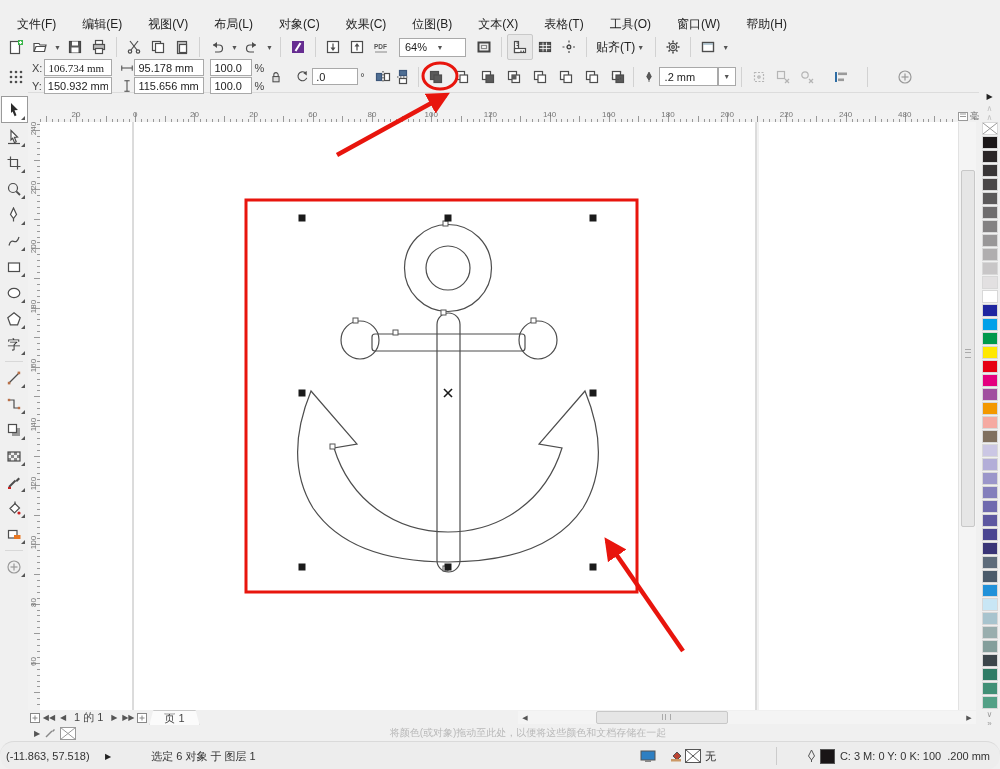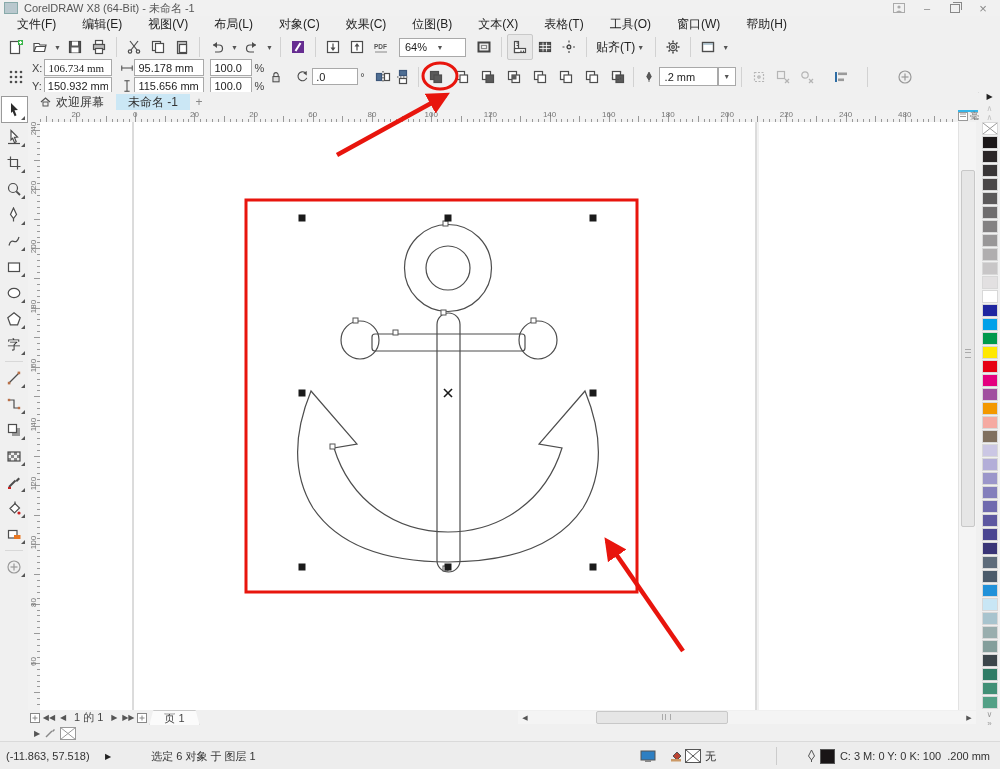--- a/index.html
+++ b/index.html
@@ -68,48 +68,30 @@
   
   .pagebar{left:28px;top:710px;width:950px;height:15px;background:#f0f0f0;display:flex;align-items:center;font-size:11px;color:#444;}
   .pb-ic{width:14px;height:13px;display:flex;align-items:center;justify-content:center;font-size:8px;color:#555;}
   .ptab{height:14px;background:#fbfbfb;border:1px solid #c9c9c9;border-bottom:none;padding:0 14px;display:flex;align-items:center;clip-path:polygon(8% 0,92% 0,100% 100%,0 100%);font-size:11px;}
   .hscroll{position:absolute;left:490px;top:1px;width:458px;height:13px;background:#f4f4f4;display:flex;align-items:center;}
   .hthumb{position:absolute;left:78px;width:130px;height:11px;background:#e6e6e6;border:1px solid #c8c8c8;border-radius:2px;}
   .hgrip{position:absolute;left:50%;top:2px;width:7px;height:6px;border-left:1px solid #aaa;border-right:1px solid #aaa;}
   .hgrip:before{content:'';position:absolute;left:2px;top:0;width:1px;height:6px;background:#aaa;}
   .tray{left:28px;top:725px;width:950px;height:16px;background:#f0f0f0;display:flex;align-items:center;gap:4px;padding-left:6px;}
   .hint{position:absolute;left:300px;width:400px;text-align:center;font-size:10px;color:#b8b8b8;}
-  .statusbar{left:0;top:741px;width:1000px;height:28px;background:#ededed;border-top:1px solid #dadada;display:flex;align-items:center;font-size:11px;color:#333;}
+  .statusbar{left:0;top:741px;width:1000px;height:28px;background:#ededed;border-top:1px solid #dadada;display:flex;align-items:center;font-size:11px;color:#333;border-radius:14px;}
   .sb-div{width:1px;height:18px;background:#ccc;margin:0 8px;}
   .blackchip{width:13px;height:13px;background:#191516;border:1px solid #555;}
   svg{display:block;}
 </style>
 </head>
 <body>
 
 <div class="app">
 
-  <div class="abs titlebar">
-    <span class="title-appicon"></span>
-    <span>CorelDRAW X8 (64-Bit) - 未命名 -1</span>
-    <span class="winbtns">
-      <span class="winbtn">
-        <svg width="12" height="10" viewBox="0 0 12 10">
-            <rect x="0.5" y="0.5" width="11" height="9" fill="none" stroke="#aaa"></rect>
-            <circle cx="6" cy="4" r="1.6" fill="#aaa"></circle>
-            <path d="M3 9 Q6 6 9 9" fill="#aaa"></path>
-          </svg>
-      </span>
-      <span class="winbtn">–</span>
-      <span class="winbtn">
-          <span class="restore-glyph"></span>
-        </span>
-      <span class="winbtn" style="font-size:13px;">×</span>
-    </span>
-  </div>
 
   <div class="abs menubar" id="menubar">
       <span class="mitem">文件(F)</span>
       <span class="mitem">编辑(E)</span>
       <span class="mitem">视图(V)</span>
       <span class="mitem">布局(L)</span>
       <span class="mitem">对象(C)</span>
       <span class="mitem">效果(C)</span>
       <span class="mitem">位图(B)</span>
       <span class="mitem">文本(X)</span>
@@ -464,33 +446,20 @@
     <span class="sep" style="margin-left:14px;"></span>
     <span class="tbi" style="margin-left:20px;">
         <svg width="16" height="16" viewBox="0 0 16 16" fill="none" stroke="#4d4d4d" stroke-width="1.2">
           <circle cx="8" cy="8" r="6" stroke="#999"></circle>
           <line x1="8" y1="4.5" x2="8" y2="11.5" stroke="#999"></line>
           <line x1="4.5" y1="8" x2="11.5" y2="8" stroke="#999"></line>
         </svg>
       </span>
   </div>
 
-  <div class="abs docbar" id="docbar">
-      <span class="dtab">
-        <svg width="11" height="10" viewBox="0 0 11 10">
-          <path d="M1 5 L5.5 1 L10 5" fill="none" stroke="#555" stroke-width="1.3"></path>
-          <rect x="3" y="5" width="5" height="4" fill="none" stroke="#555"></rect>
-        </svg>
-        <span>欢迎屏幕</span>
-      </span>
-      <span class="dtab active">
-        <span>未命名 -1</span>
-      </span>
-      <span class="newtab">+</span>
-    </div>
 
   <div class="abs toolbox" id="toolbox">
       <span class="tool sel">
         <svg width="16" height="16" viewBox="0 0 16 16" fill="none" stroke="#4d4d4d" stroke-width="1.2">
           <polygon points="5,1 12,8 8.5,8.3 10.5,13.2 8.6,14.2 6.6,9.4 5,11" fill="#2b2b2b" stroke="none"></polygon>
         </svg>
       </span>
       <span class="tool">
         <svg width="16" height="16" viewBox="0 0 16 16" fill="none" stroke="#4d4d4d" stroke-width="1.2">
           <polygon points="5,1.5 11.5,8 8.4,8.3 10.2,12.8 8.5,13.7 6.7,9.2 5,10.8" fill="#fff"></polygon>
@@ -1037,20 +1006,21 @@
     <span style="font-size:8px;color:#555;">▶</span>
     <svg width="12" height="12" viewBox="0 0 12 12">
         <line x1="2" y1="10" x2="8" y2="4" stroke="#888" stroke-width="1.5"></line>
         <polygon points="8,4 10,2 11,3 9,5" fill="#888"></polygon>
       </svg>
     <svg width="16" height="13" viewBox="0 0 16 13">
         <rect x="0.5" y="0.5" width="15" height="12" fill="#fff" stroke="#999"></rect>
         <line x1="0.5" y1="0.5" x2="15.5" y2="12.5" stroke="#999"></line>
         <line x1="15.5" y1="0.5" x2="0.5" y2="12.5" stroke="#999"></line>
       </svg>
+    <span class="hint">将颜色(或对象)拖动至此处，以便将这些颜色和文档存储在一起</span>
   </div>
 
   <div class="abs statusbar">
     <span style="margin-left:6px;width:95px;">(-11.863, 57.518)</span>
     <span style="font-size:8px;color:#222;margin-left:4px;">▶</span>
     <span style="margin-left:40px;">选定 6 对象 于 图层 1</span>
     <span style="margin-left:auto;display:flex;align-items:center;">
       <svg width="16" height="13" viewBox="0 0 16 13">
           <rect x="1" y="1" width="14" height="9" fill="#2e7fc2" stroke="#555"></rect>
           <rect x="5" y="10" width="6" height="2" fill="#888"></rect>

